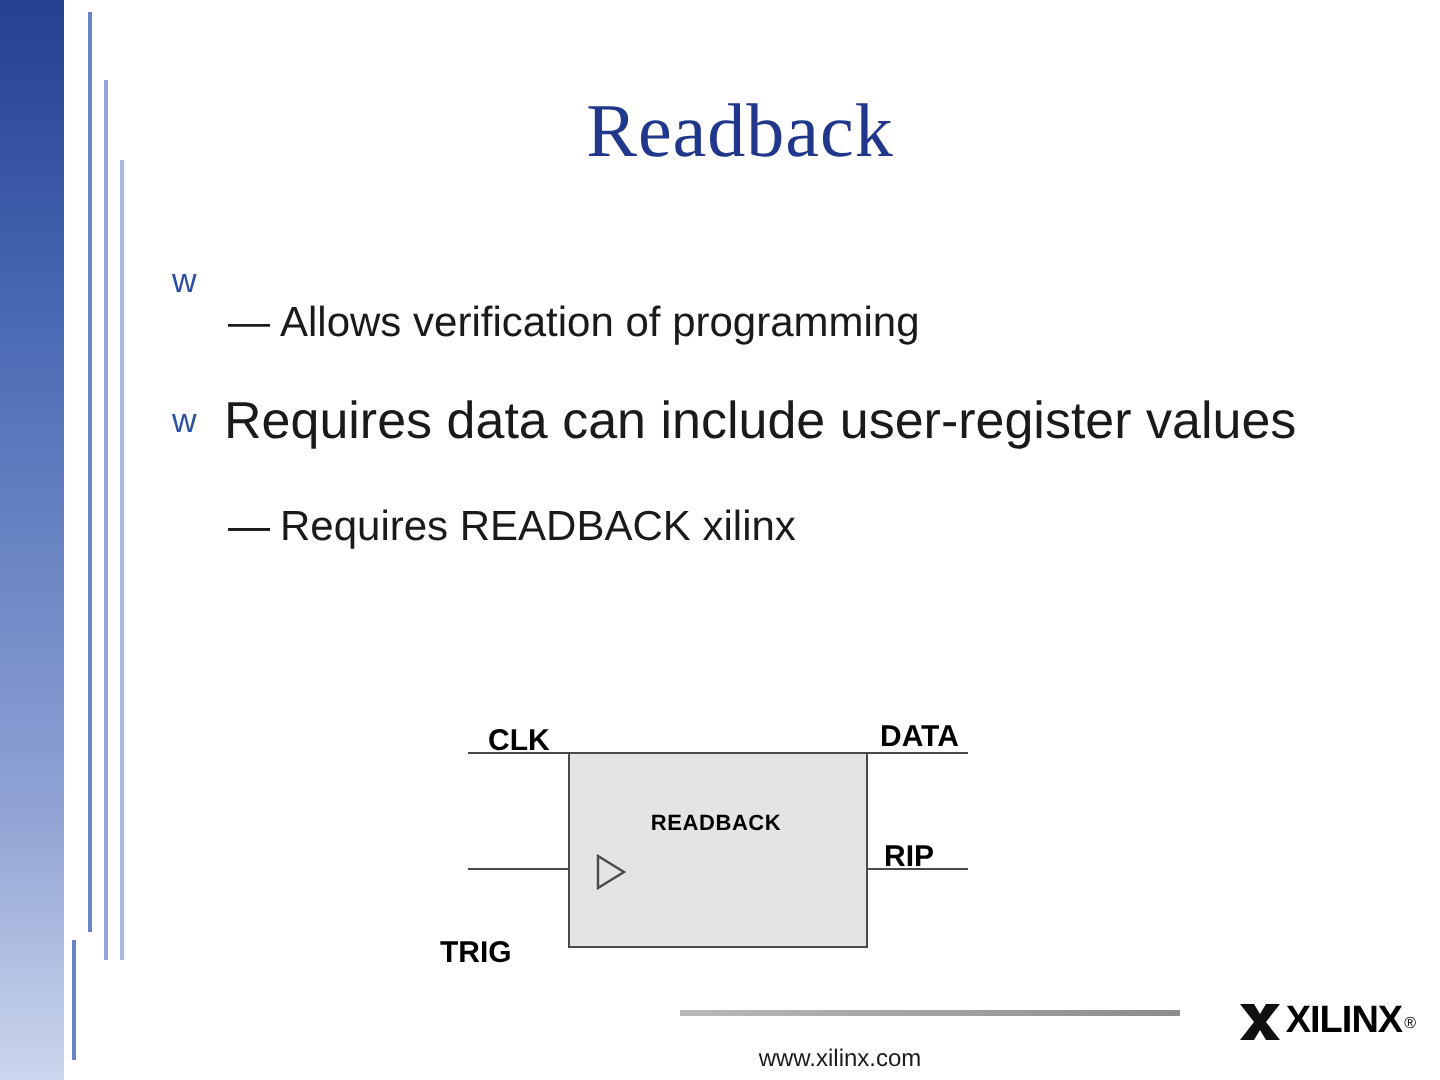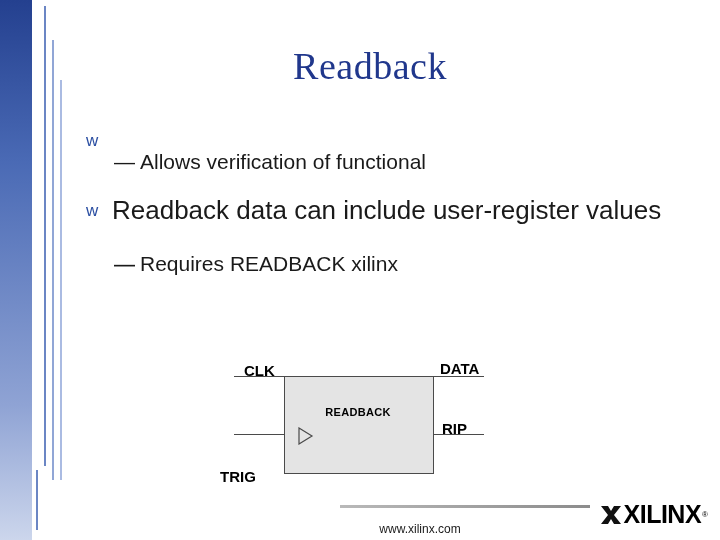--- a/index.html
+++ b/index.html
@@ -181,21 +181,21 @@
     align-items: center;
     color: #000;
   }
   .logo-mark {
     width: 22px;
     height: 20px;
     margin-right: 2px;
   }
   .logo-text {
     font-family: "Liberation Sans", sans-serif;
-    font-size: 25px;
+    font-size: 19px;
     font-weight: bold;
     letter-spacing: -0.5px;
   }
   .logo-reg {
     font-size: 8px;
     vertical-align: super;
     margin-left: 1px;
   }
 </style>
 </head>
@@ -214,28 +214,28 @@
 <div class="body">
 
   <div class="bullet-l1">
     <span class="mark">w</span>
   </div>
 
   <div class="gap-1"></div>
 
   <div class="bullet-l2">
     <span class="mark">—</span>
-    <span>Allows verification of functional</span>
+    <span>Allows verification of programming</span>
   </div>
 
   <div class="gap-2"></div>
 
   <div class="bullet-l1">
     <span class="mark">w</span>
-    <span>Readback data can include user-register values</span>
+    <span>Requires data can include user-register values</span>
   </div>
 
   <div class="gap-1"></div>
 
   <div class="bullet-l2">
     <span class="mark">—</span>
   </div>
 
   <div class="bullet-l2">
     <span class="mark">—</span>

